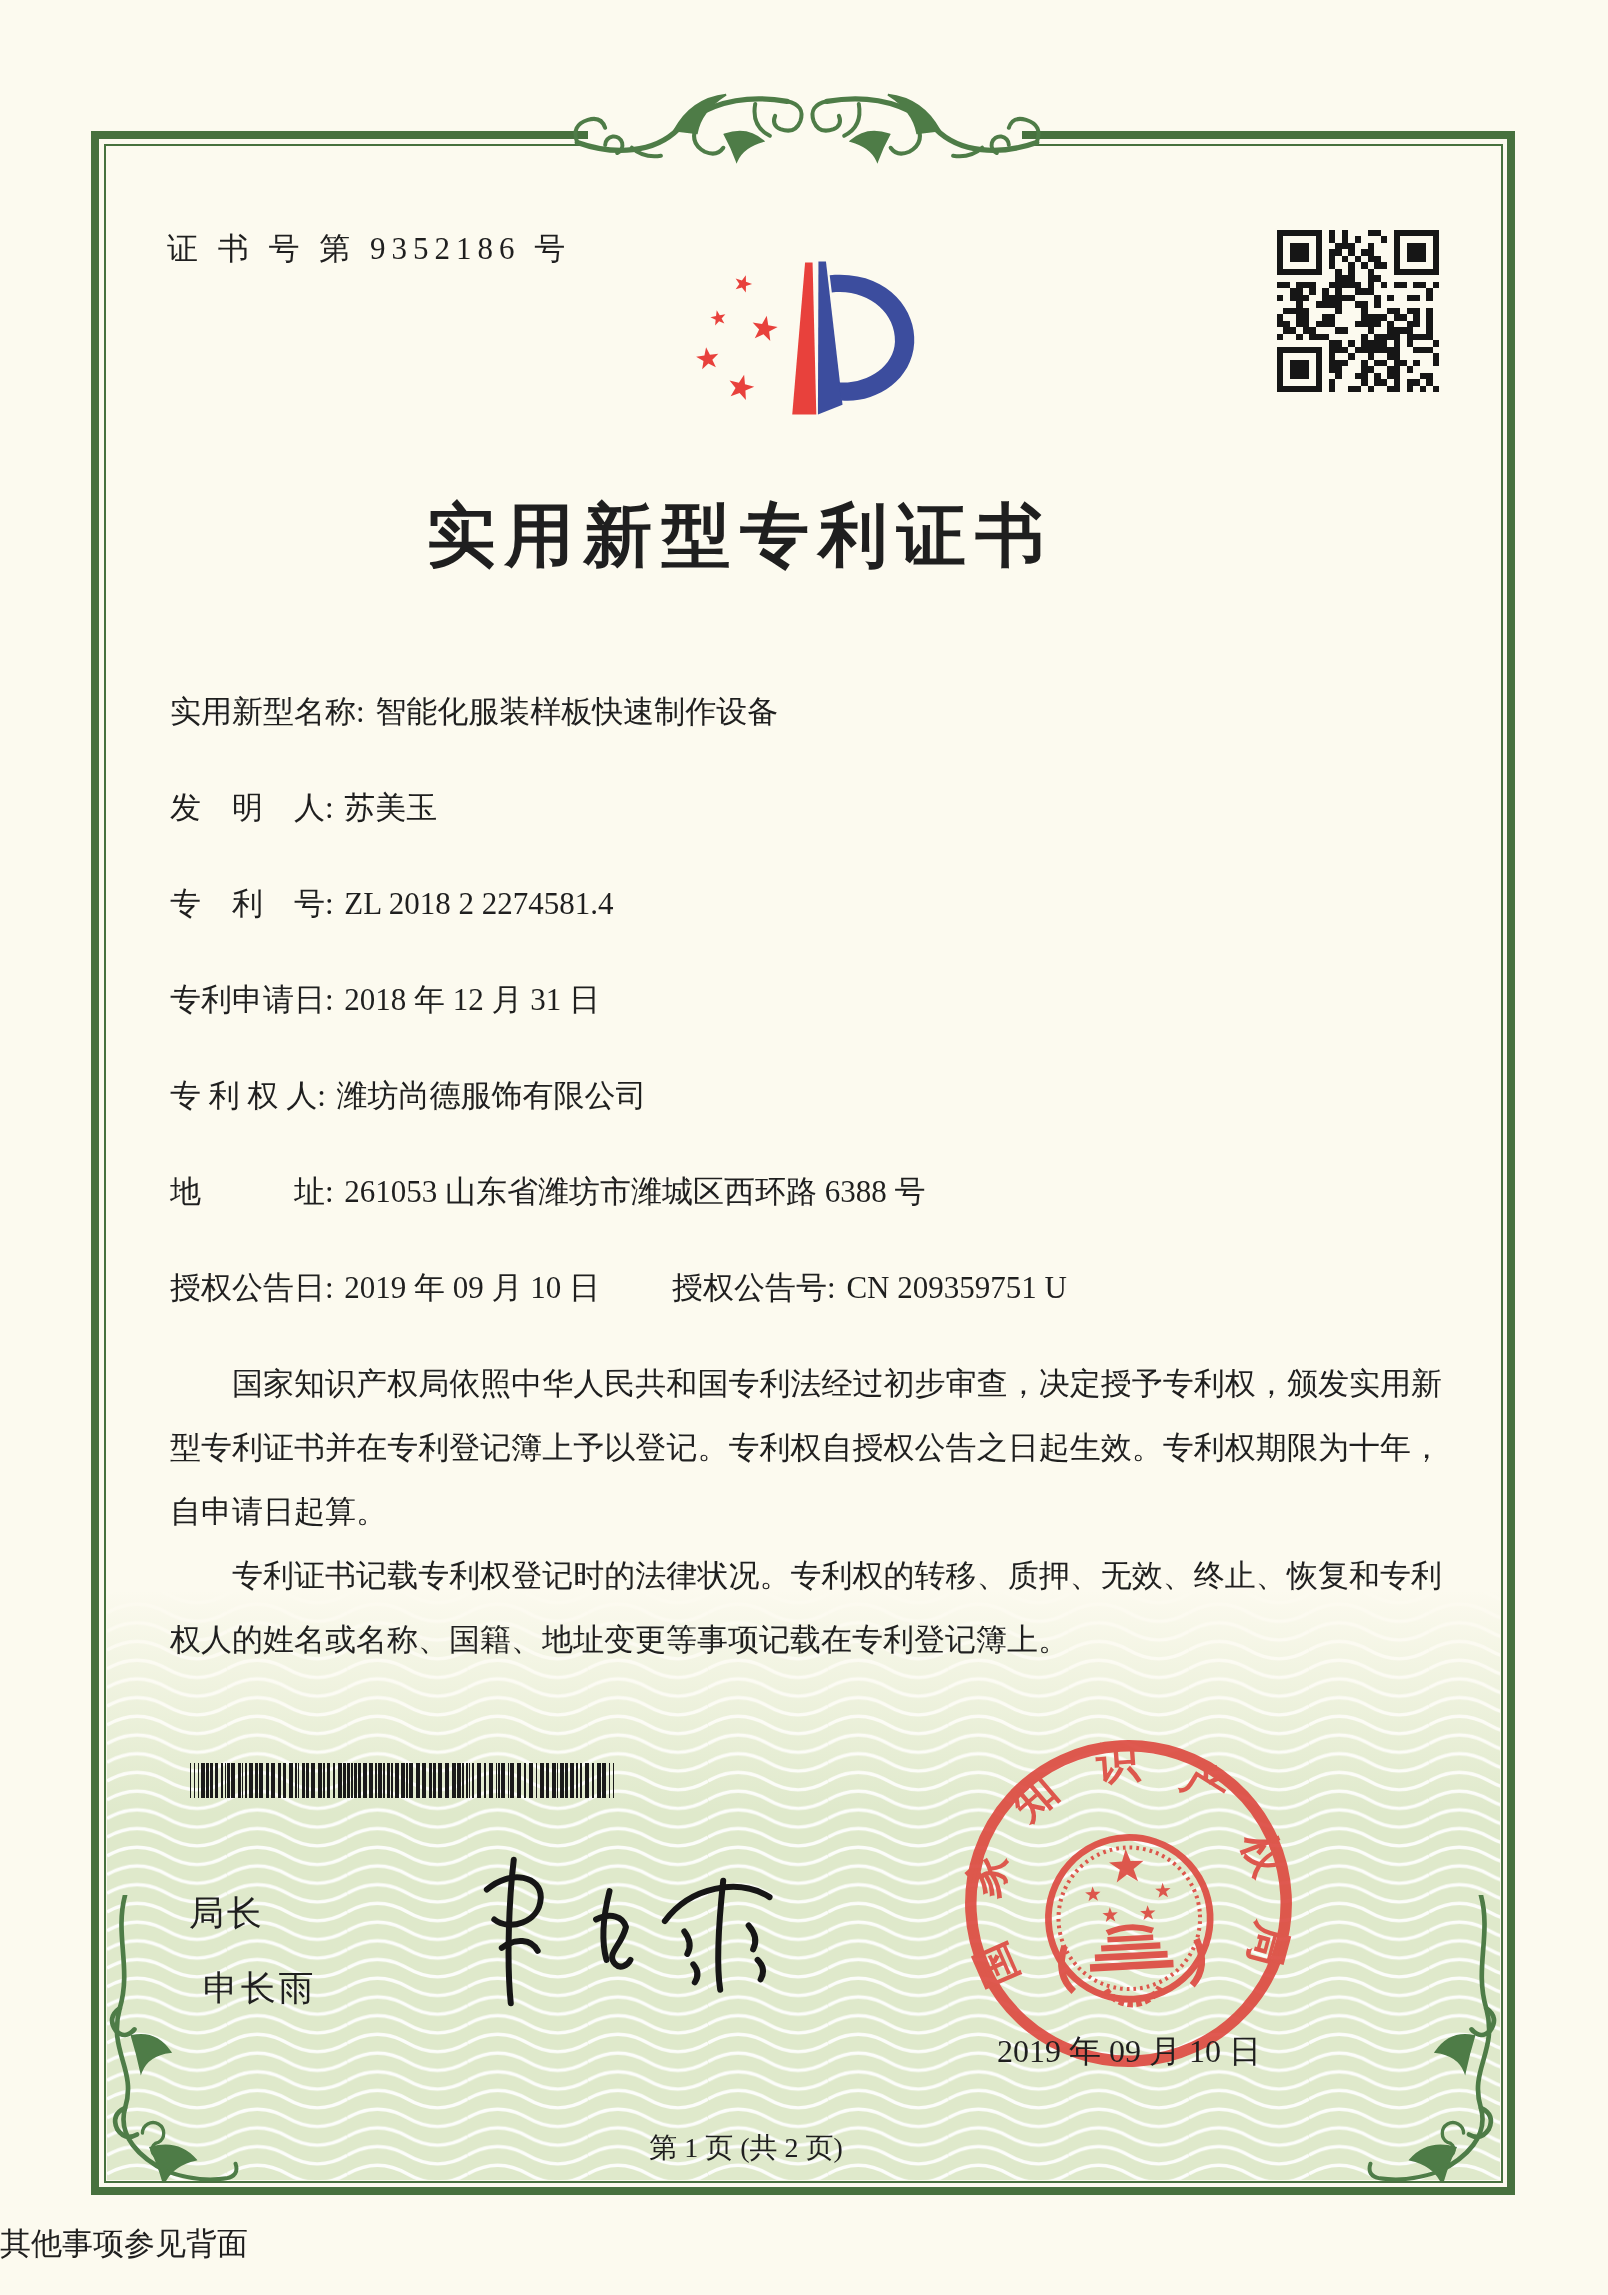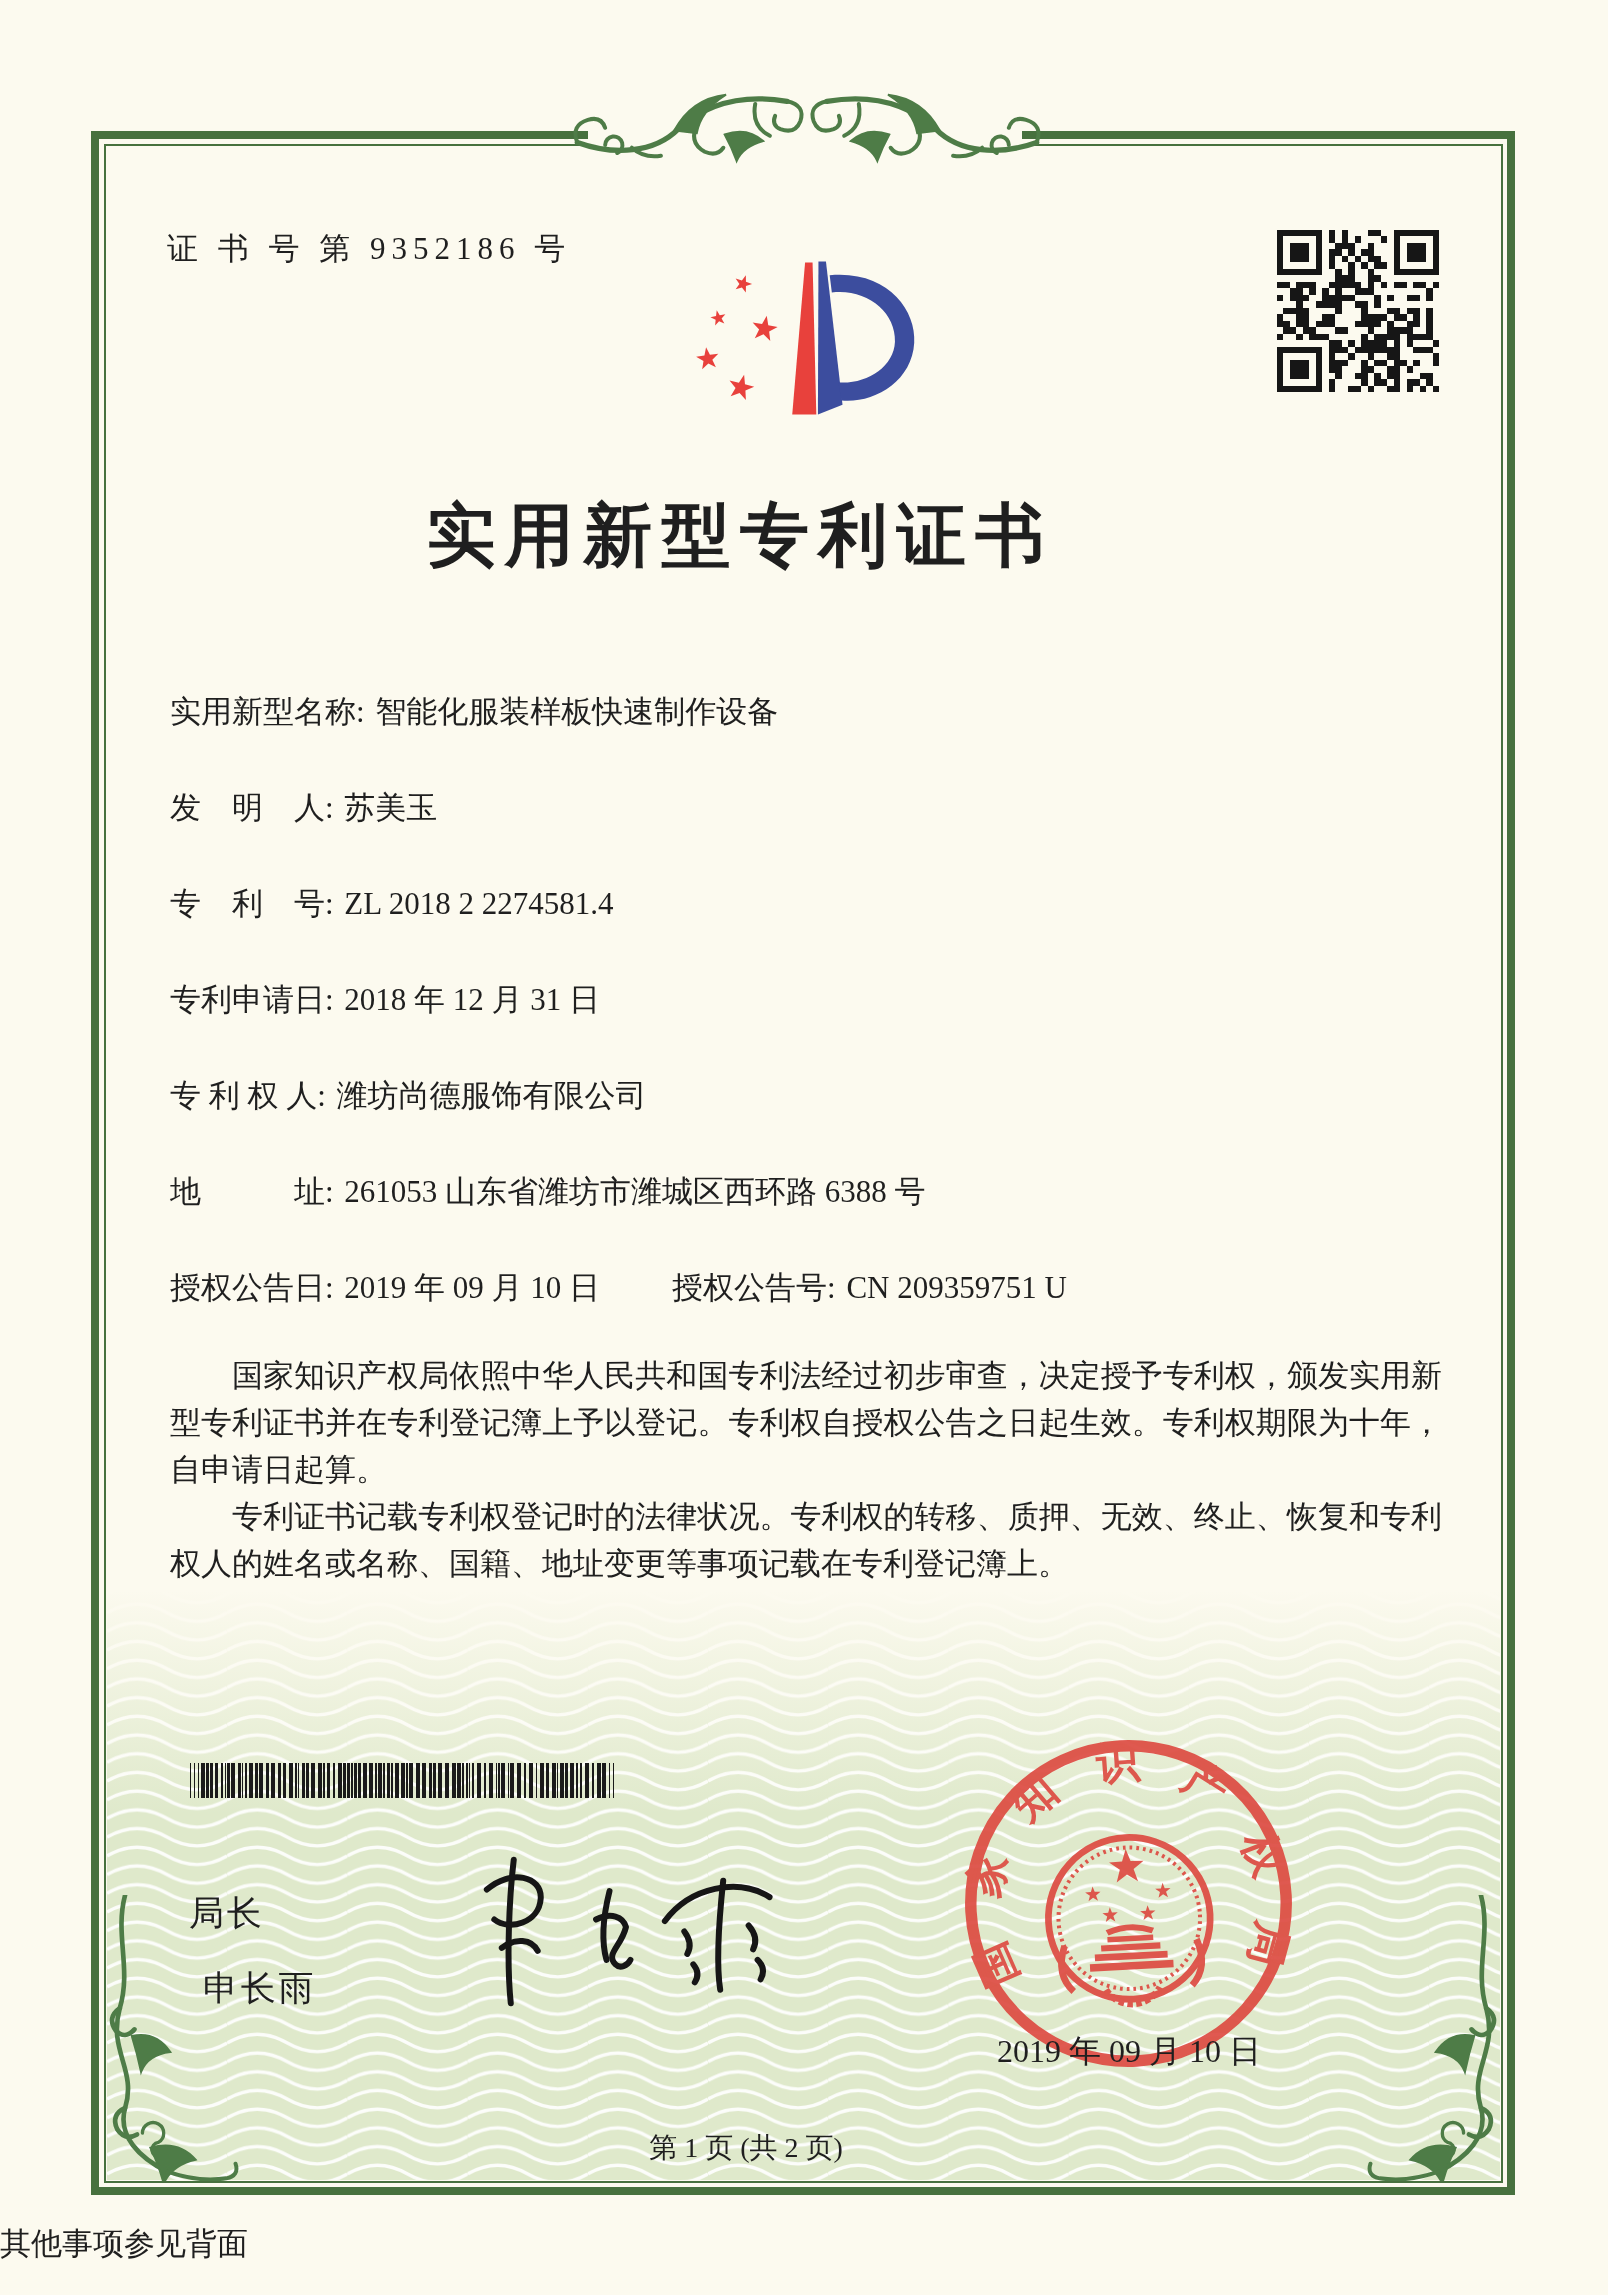--- a/index.html
+++ b/index.html
@@ -40,21 +40,21 @@
   }
   
   .fields{left:170px;top:691px;width:1309px;}
   .frow{height:96px;font-size:31px;white-space:nowrap;}
   .flabel{display:inline-block;}
   .fvalue{margin-left:10.7px;}
   .fpair2{margin-left:72px;}
   
   .body-text{
     left:170px;top:1352px;width:1272px;
-    font-size:31px;line-height:47px;text-align:justify;
+    font-size:31px;line-height:64px;text-align:justify;
   }
   .body-text p{margin:0;text-indent:2em;}
   
   .barcode{left:190px;top:1763px;width:427px;height:35px;}
   .barcode svg{display:block;width:100%;height:100%;}
   .signer-title{left:189px;top:1890px;font-size:35px;letter-spacing:2.7px;text-align:center;}
   .signer-name{left:189px;top:1965px;font-size:35px;letter-spacing:2.7px;margin-left:14px;}
   .signature{left:427px;top:1843px;width:374px;height:174px;}
   .seal{left:960px;top:1735px;width:337px;height:337px;transform:rotate(-3deg);}
   .seal-date{left:962px;top:2030px;width:334px;text-align:center;font-size:32px;z-index:6;}

